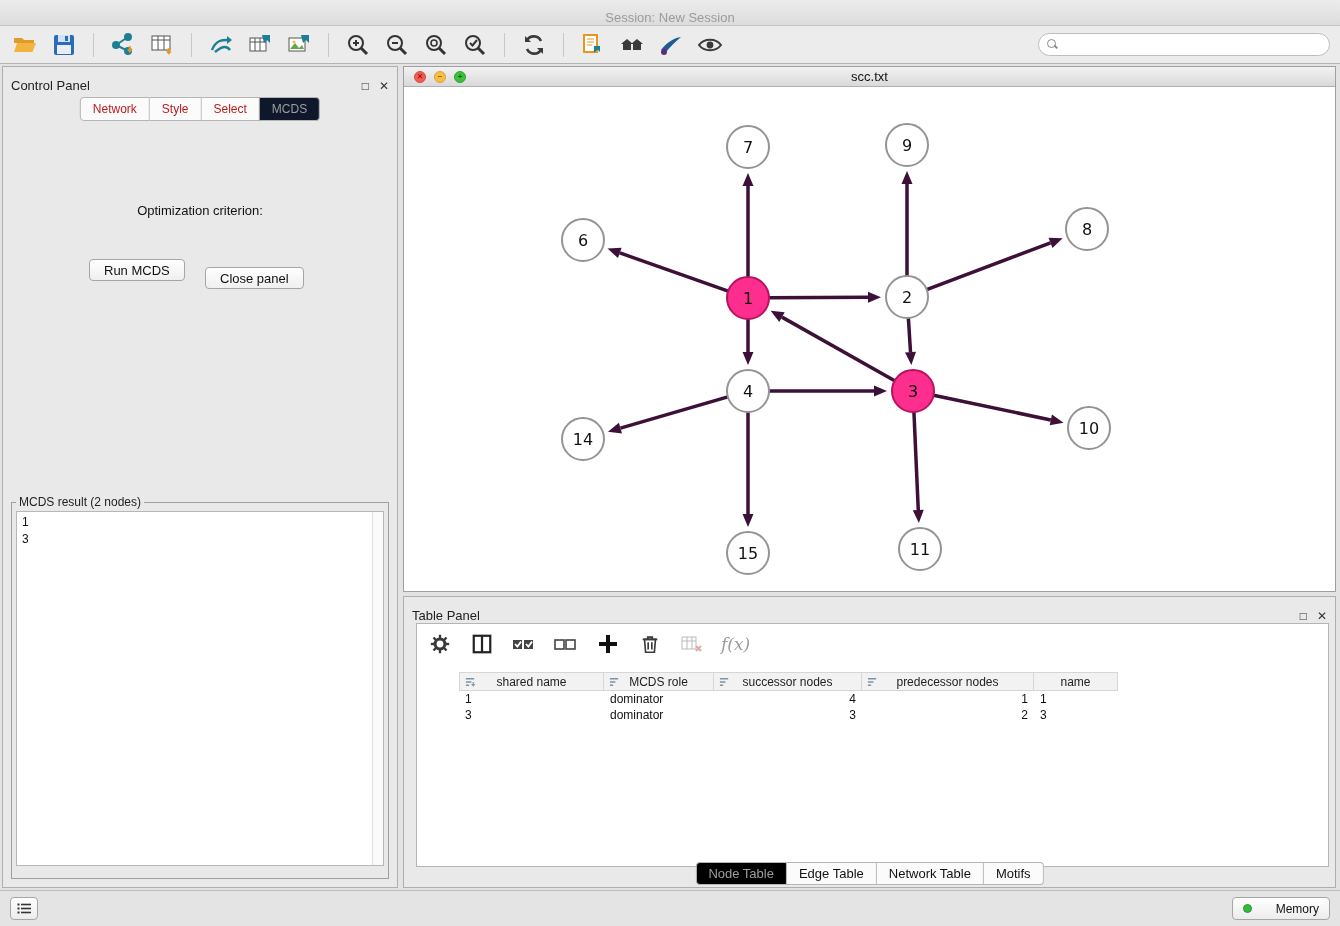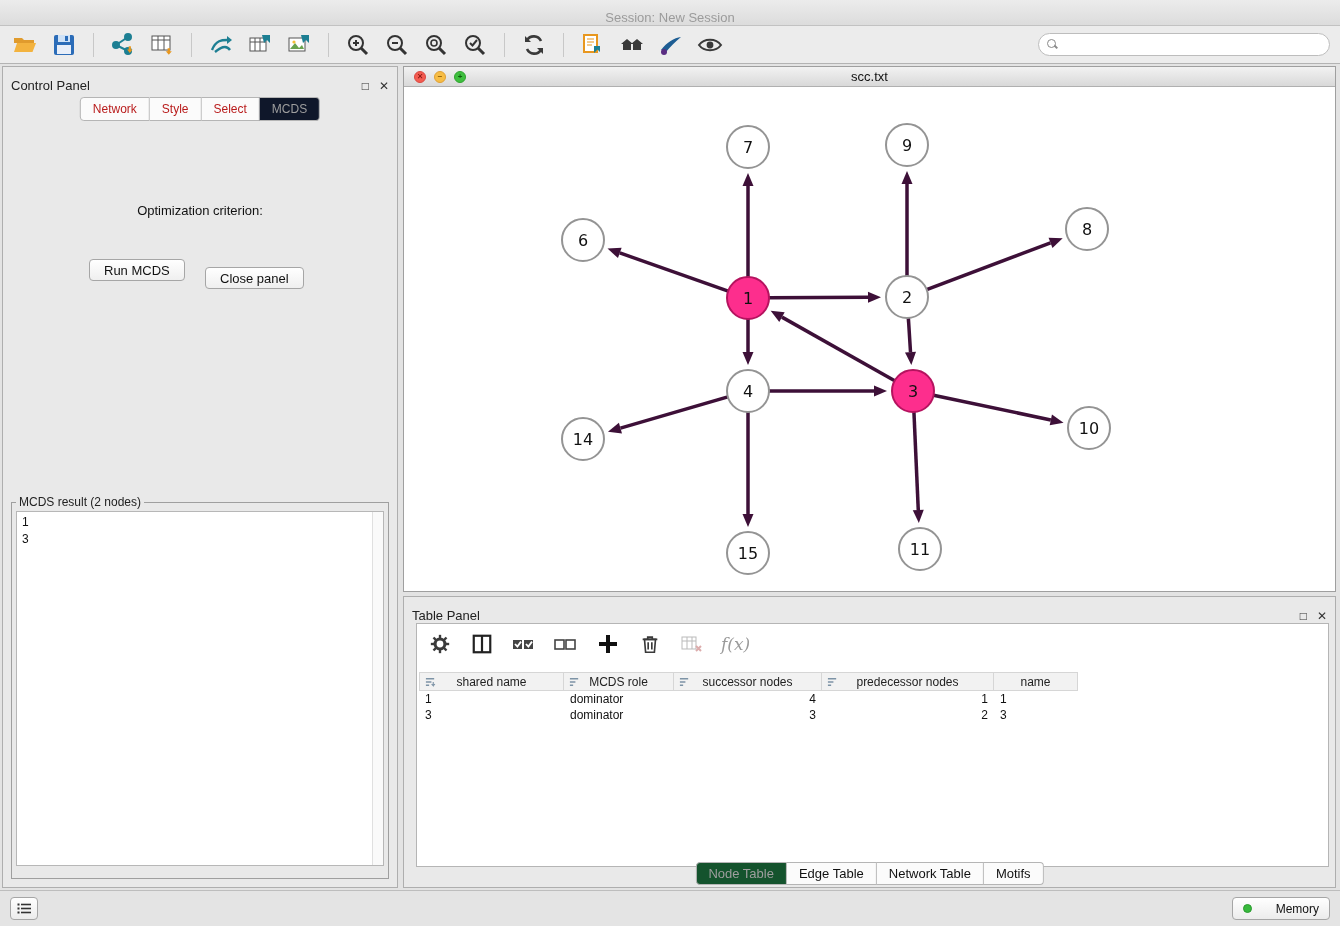--- a/index.html
+++ b/index.html
@@ -67,32 +67,32 @@
   #graph-svg text { font-family:"DejaVu Sans",sans-serif; font-size:16px; fill:#111; }
 
   
   #table-panel { left:403px; top:596px; width:933px; height:292px; background:#e9e9e9; border:1px solid #aeaeae; }
   #tp-inner { position:absolute; left:12px; right:6px; top:26px; height:244px; background:#fff; border:1px solid #b5b5b5; }
   #tp-toolbar { display:flex; align-items:center; gap:16px; padding:6px 10px 4px 10px; height:38px; }
   .tp-icon { display:flex; align-items:center; justify-content:center; width:26px; height:26px; }
   .dim { opacity:.4; }
   .fx { font-family:"DejaVu Serif",serif; font-style:italic; font-size:17px; color:#9a9a9a; }
   #tp-table { position:absolute; left:2px; top:48px; right:2px; }
-  .tr { display:flex; }
+  .tr { display:flex;margin-left:40px; }
   .th { background:#f2f2f2; border:1px solid #d6d6d6; border-left:none; height:19px; display:flex;
     align-items:center; justify-content:center; font-size:12px; color:#222; gap:4px; position:relative; }
   .th:first-child { border-left:1px solid #d6d6d6; }
   .th .sort { position:absolute; left:5px; top:4px; }
   .td { font-size:12px; color:#111; height:16px; display:flex; align-items:center; padding:0 6px; }
   .td.right { justify-content:flex-end; }
   .tp-tabs { position:absolute; left:50%; transform:translateX(-50%); bottom:2px; display:flex; }
   .tp-tab { padding:3px 12px; font-size:13px; background:#fbfbfb; border:1px solid #b5b5b5; border-left:none; color:#111; }
   .tp-tab:first-child { border-left:1px solid #b5b5b5; border-radius:4px 0 0 4px; }
   .tp-tab:last-child { border-radius:0 4px 4px 0;text-align:center; }
-  .tp-tab.selected { background:#14532d; color:#9e9e9e; }
+  .tp-tab.selected { background:#000000; color:#9e9e9e; }
 
   
   #statusbar { left:0; top:890px; width:1340px; height:36px; background:#e4e4e4; border-top:1px solid #bdbdbd;
     display:flex; align-items:center; padding:0 10px; }
   #list-btn { width:28px; height:23px; background:linear-gradient(#fff,#ececec); border:1px solid #a6a6a6;
     border-radius:4px; display:flex; align-items:center; justify-content:center; }
   #memory-btn { margin-left:auto; height:23px; background:linear-gradient(#fff,#ececec); border:1px solid #a6a6a6;
     border-radius:4px; display:flex; align-items:center; gap:24px; padding:0 10px; font-size:12px; color:#111; }
   #memory-dot { width:9px; height:9px; border-radius:50%; background:#37b93c; border:1px solid #2a9a2f; }
 </style>

